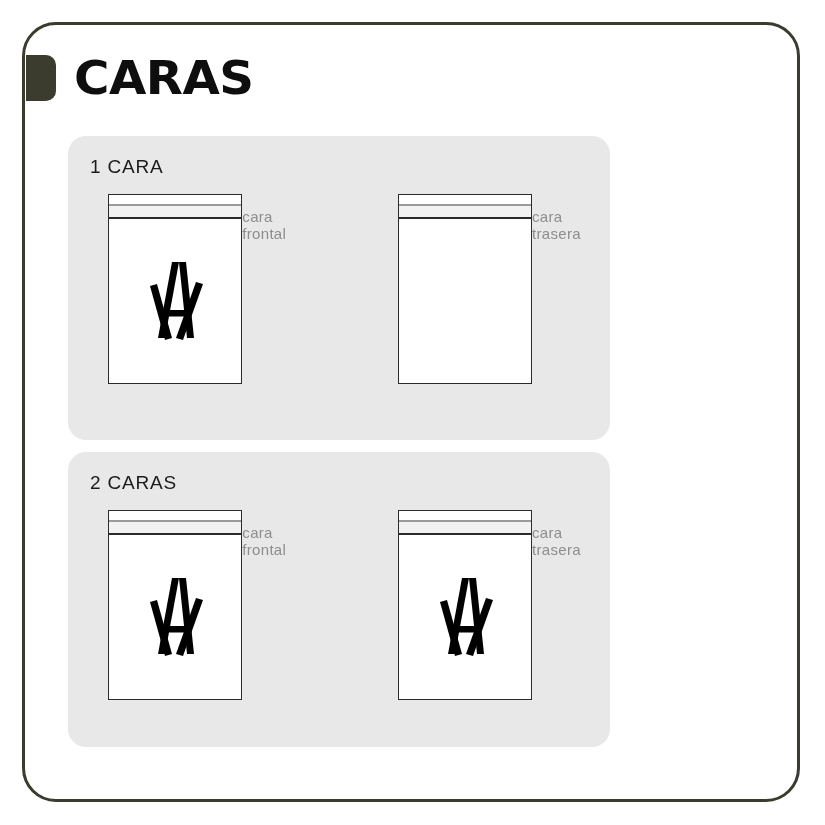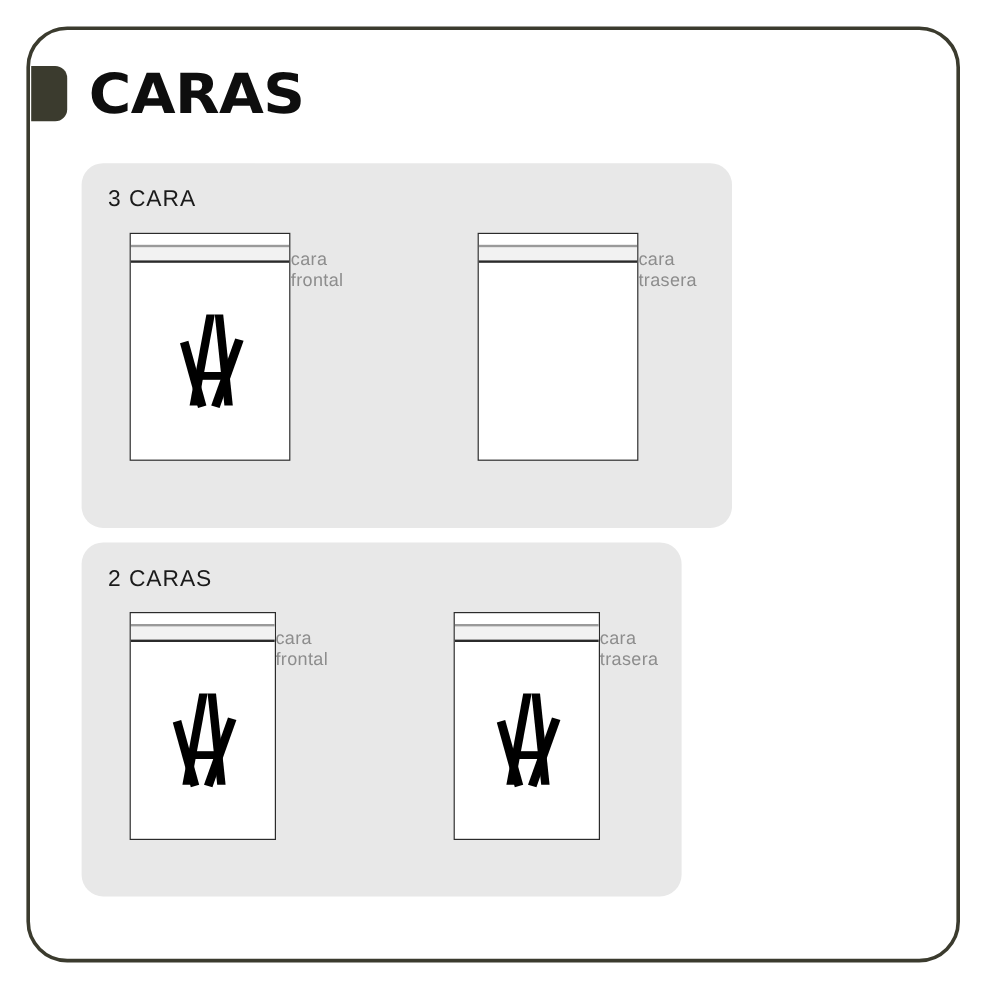--- a/index.html
+++ b/index.html
@@ -73,21 +73,21 @@
   }
   #panel-1cara {
     left: 68px;
     top: 136px;
     width: 542px;
     height: 304px;
   }
   #panel-2caras {
     left: 68px;
     top: 452px;
-    width: 500px;
+    width: 542px;
     height: 295px;
   }
 
   .panel-title {
     position: absolute;
     left: 22px;
     top: 20px;
     font-family: "Liberation Sans", sans-serif;
     font-size: 19px;
     letter-spacing: 0.8px;
@@ -174,21 +174,21 @@
 
 <div class="page">
   <div class="frame"></div>
 
   <div class="title-row">
     <div class="tab-marker"></div>
     <div class="title">CARAS</div>
   </div>
 
   <div class="panel" id="panel-1cara">
-    <div class="panel-title">3 CARA</div>
+    <div class="panel-title">1 CARA</div>
     <div class="bags">
 
       <div class="bag-col">
         <div class="bag">
           <div class="zip-band"></div>
           <div class="zip-top"></div>
           <div class="zip-bottom"></div>
           <div class="logo-wrap">
             <svg class="logo-svg" viewBox="0 0 74 84">
               <g fill="#000000">

